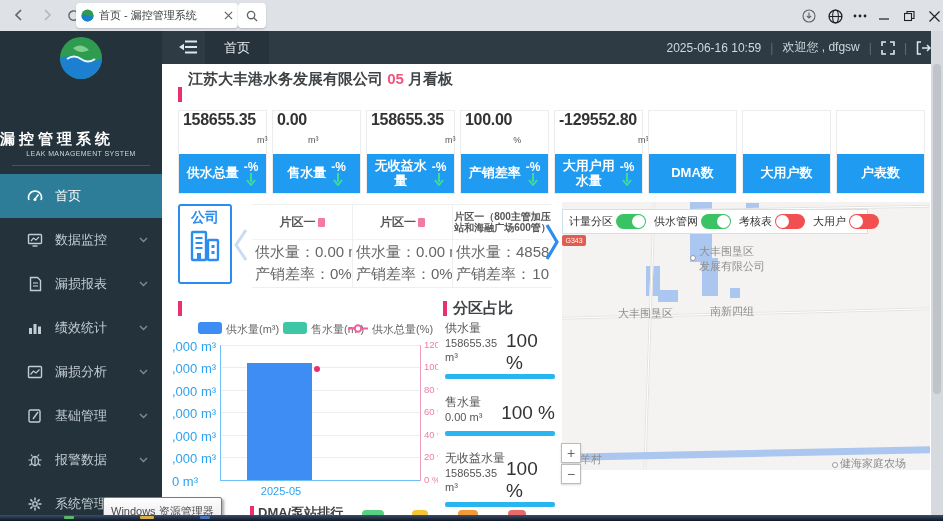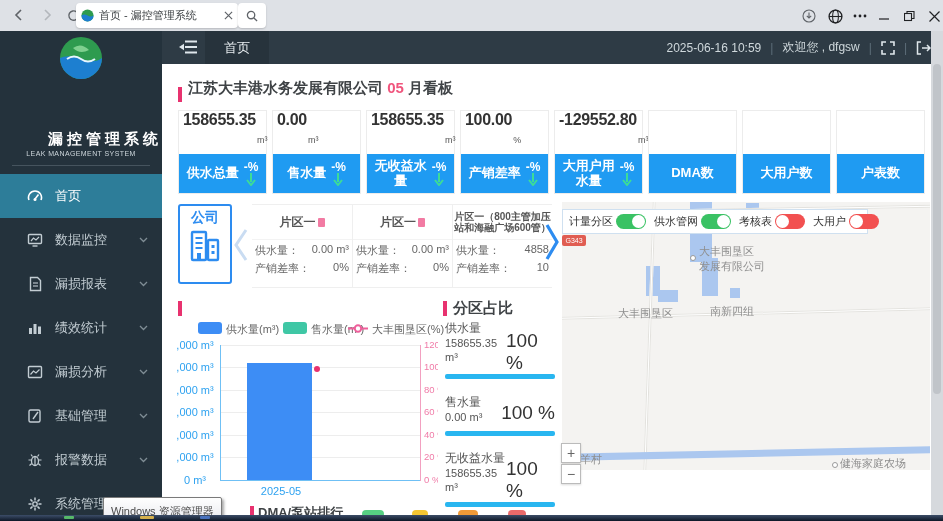--- a/index.html
+++ b/index.html
@@ -9,21 +9,21 @@
   
   .chrome{left:0;top:0;width:943px;height:31px;background:#dee1e6;border-bottom:1px solid #c8cbcf;}
   .nav-btn{top:4px;width:22px;height:22px;display:flex;align-items:center;justify-content:center;color:#5f6368;}
   .nav-btn.dis{color:#b3b7bc;}
   .btab{left:76px;top:3px;width:152px;height:25px;background:#fff;border-radius:4px;display:flex;align-items:center;padding:0 5px;box-shadow:0 1px 2px rgba(0,0,0,.18);}
   .btab-title{flex:1;font-size:11px;color:#3c4043;white-space:nowrap;overflow:hidden;margin:0 5px;}
   .searchbox{left:238px;top:3px;width:28px;height:25px;background:#fff;border-radius:4px;display:flex;align-items:center;justify-content:center;box-shadow:0 1px 2px rgba(0,0,0,.18);color:#5f6368;}
   .winbtn{top:7px;width:18px;height:18px;display:flex;align-items:center;justify-content:center;color:#3c4043;}
   
   .sidebar{left:0;top:31px;width:162px;height:490px;background:#24323c;}
-  .brand-title{left:0;top:99px;width:162px;text-align:right;color:#fff;font-size:15px;font-weight:bold;letter-spacing:4px;}
+  .brand-title{left:0;top:99px;width:162px;text-align:left;color:#fff;font-size:15px;font-weight:bold;letter-spacing:4px;}
   .brand-sub{left:0;top:119px;width:162px;text-align:center;color:#cdd6db;font-size:7px;letter-spacing:.4px;}
   .brand-div{left:12px;top:134px;width:138px;height:1px;background:#46545e;}
   .nav{left:0;top:143px;width:162px;}
   .nav-item{position:relative;height:44px;display:flex;align-items:center;color:#c3cdd3;font-size:13px;cursor:pointer;}
   .nav-item.active{background:#2d7d99;color:#fff;}
   .nav-ico{width:16px;height:16px;margin-left:27px;margin-right:12px;display:flex;align-items:center;justify-content:center;}
   .nav-lbl{flex:1;}
   .nav-chev{margin-right:14px;color:#7f8d95;display:flex;}
   
   .topbar{left:162px;top:31px;width:781px;height:33px;background:#2e3b45;}
@@ -46,21 +46,21 @@
   .kd{color:#fff;font-size:12px;font-weight:bold;}
   
   .co-card{left:178px;top:204px;width:54px;height:80px;border:2px solid #2d8cf0;border-radius:3px;box-sizing:border-box;text-align:center;background:#fff;}
   .co-lbl{color:#2d8cf0;font-size:14px;font-weight:bold;margin-top:3px;}
   .panels{left:252px;top:204px;width:300px;height:82px;display:flex;border-top:1px solid #efefef;border-bottom:1px solid #efefef;}
   .panel{width:100px;box-sizing:border-box;border-left:1px solid #efefef;overflow:hidden;}
   .panel:first-child{border-left:none;}
   .p-title{height:34px;display:flex;align-items:center;justify-content:center;font-size:12px;font-weight:bold;color:#555;border-bottom:1px solid #f3f3f3;text-align:center;}
   .p-title.small{font-size:10px;line-height:1.12;}
   .p-flag{width:7px;height:9px;background:#f27ba3;border-radius:1px;margin-left:2px;flex:none;}
-  .p-row{display:flex;justify-content:space-between;padding:3px 3px 0 3px;font-size:11px;color:#666;white-space:nowrap;}
+  .p-row{display:flex;justify-content:space-between;padding:3px 3px 0 3px;font-size:15px;color:#666;white-space:nowrap;}
   .chev{display:flex;align-items:center;}
   
   .map{left:562px;top:202px;width:368px;height:268px;background:#f4f3f1;overflow:hidden;}
   .water{position:absolute;background:#abc7ef;}
   .road{position:absolute;background:#fff;border-top:1px solid #e3e2de;border-bottom:1px solid #e3e2de;box-sizing:border-box;}
   .roadv{position:absolute;background:#fff;border-left:1px solid #e3e2de;border-right:1px solid #e3e2de;box-sizing:border-box;}
   .mlabel{position:absolute;color:#8f8f8f;font-size:11px;white-space:nowrap;}
   .mdot{position:absolute;width:4px;height:4px;border:1px solid #9a9a9a;border-radius:50%;background:#fff;}
   .togglebar{left:562px;top:209px;width:306px;height:25px;background:#fff;border:1px solid #cfe0f0;box-sizing:border-box;display:flex;align-items:center;padding:0 6px;gap:8px;}
   .tg{display:flex;align-items:center;gap:3px;font-size:11px;color:#333;white-space:nowrap;}
@@ -69,21 +69,21 @@
   .sw.off{background:#f25050;}
   .sw .knob{position:absolute;top:1px;width:13px;height:13px;border-radius:50%;background:#fff;}
   .sw.on .knob{right:1px;}
   .sw.off .knob{left:1px;}
   .badge{left:562px;top:235px;width:24px;height:11px;background:#e05d52;border-radius:2px;color:#fff;font-size:7px;display:flex;align-items:center;justify-content:center;}
   .zoombtn{width:20px;height:20px;background:#fff;border:1px solid #bbb;box-sizing:border-box;display:flex;align-items:center;justify-content:center;font-size:14px;color:#666;cursor:pointer;box-shadow:0 1px 2px rgba(0,0,0,.15);}
   
   .leg-sw{width:24px;height:12px;border-radius:3px;}
   .leg-lbl{font-size:11px;color:#666;}
   .grid{height:1px;background:#ededed;left:221px;width:199px;}
-  .yl{width:46px;text-align:center;color:#2ea2f0;font-size:11px;}
+  .yl{width:46px;text-align:left;color:#2ea2f0;font-size:13px;}
   .yr{width:14px;overflow:hidden;color:#f07ca8;font-size:9.5px;white-space:nowrap;}
   .bar-main{left:247px;top:363px;width:65px;height:117px;background:#3d8df5;}
   .axis{background:#6fc0f5;}
   .axis-r{background:#f2a0c0;}
   .xlab{color:#2ea2f0;font-size:11px;}
   
   .r-lbl{font-size:12px;color:#555;}
   .r-amt{font-size:11px;color:#555;line-height:1.3;width:60px;}
   .r-pct{font-size:19px;color:#333;}
   .r-bar{height:5px;background:#29b6f0;border-radius:2px;width:110px;}
@@ -324,21 +324,21 @@
     <span class="tb-sep">|</span>
     <span class="tb-ic">
         <svg width="15" height="14" viewBox="0 0 15 14">
           <path d="M5,1h-3.5v12H5" fill="none" stroke="currentColor" stroke-width="1.5"></path>
           <path d="M6,7h8 M11,4l3,3-3,3" fill="none" stroke="currentColor" stroke-width="1.5"></path>
         </svg>
       </span>
   </div>
 
   <div class="abs sec-bar" style="left:178px;top:87px"></div>
-  <div class="abs sec-title" style="left:188px;top:79px">
+  <div class="abs sec-title" style="left:188px;top:70px">
     <span>江苏大丰港水务发展有限公司</span>
     <span class="month">05</span>
     <span>月看板</span>
   </div>
 
   <div class="abs kpi" style="left:178px">
     <div class="kpi-val">
         <span class="v">158655.35</span>
         <span class="u">m³</span>
       </div>
@@ -558,21 +558,21 @@
 
   <div class="abs sec-bar" style="left:178px;top:301px"></div>
   <div class="abs leg-sw" style="left:198px;top:322px;background:#3d8df5"></div>
   <div class="abs leg-lbl" style="left:226px;top:322px">供水量(m³)</div>
   <div class="abs leg-sw" style="left:283px;top:322px;background:#3fc7a5"></div>
   <div class="abs leg-lbl" style="left:311px;top:322px">售水量(m³)</div>
   <svg class="abs" style="left:348px;top:324px" width="20" height="9" viewBox="0 0 20 9">
       <line x1="0" y1="4.5" x2="20" y2="4.5" stroke="#ee5f9b" stroke-width="2"></line>
       <circle cx="10" cy="4.5" r="3.2" fill="#fff" stroke="#ee5f9b" stroke-width="2"></circle>
     </svg>
-  <div class="abs leg-lbl" style="left:372px;top:322px">大丰围垦区(%)</div>
+  <div class="abs leg-lbl" style="left:372px;top:322px">供水总量(%)</div>
 
   <div class="abs grid" style="top:345px"></div>
   <div class="abs grid" style="top:367px"></div>
   <div class="abs grid" style="top:390px"></div>
   <div class="abs grid" style="top:412px"></div>
   <div class="abs grid" style="top:435px"></div>
   <div class="abs grid" style="top:457px"></div>
   <div class="abs axis" style="left:220px;top:345px;width:1px;height:136px"></div>
   <div class="abs axis" style="left:220px;top:480px;width:201px;height:1px"></div>
   <div class="abs axis-r" style="left:420px;top:345px;width:1px;height:136px"></div>

